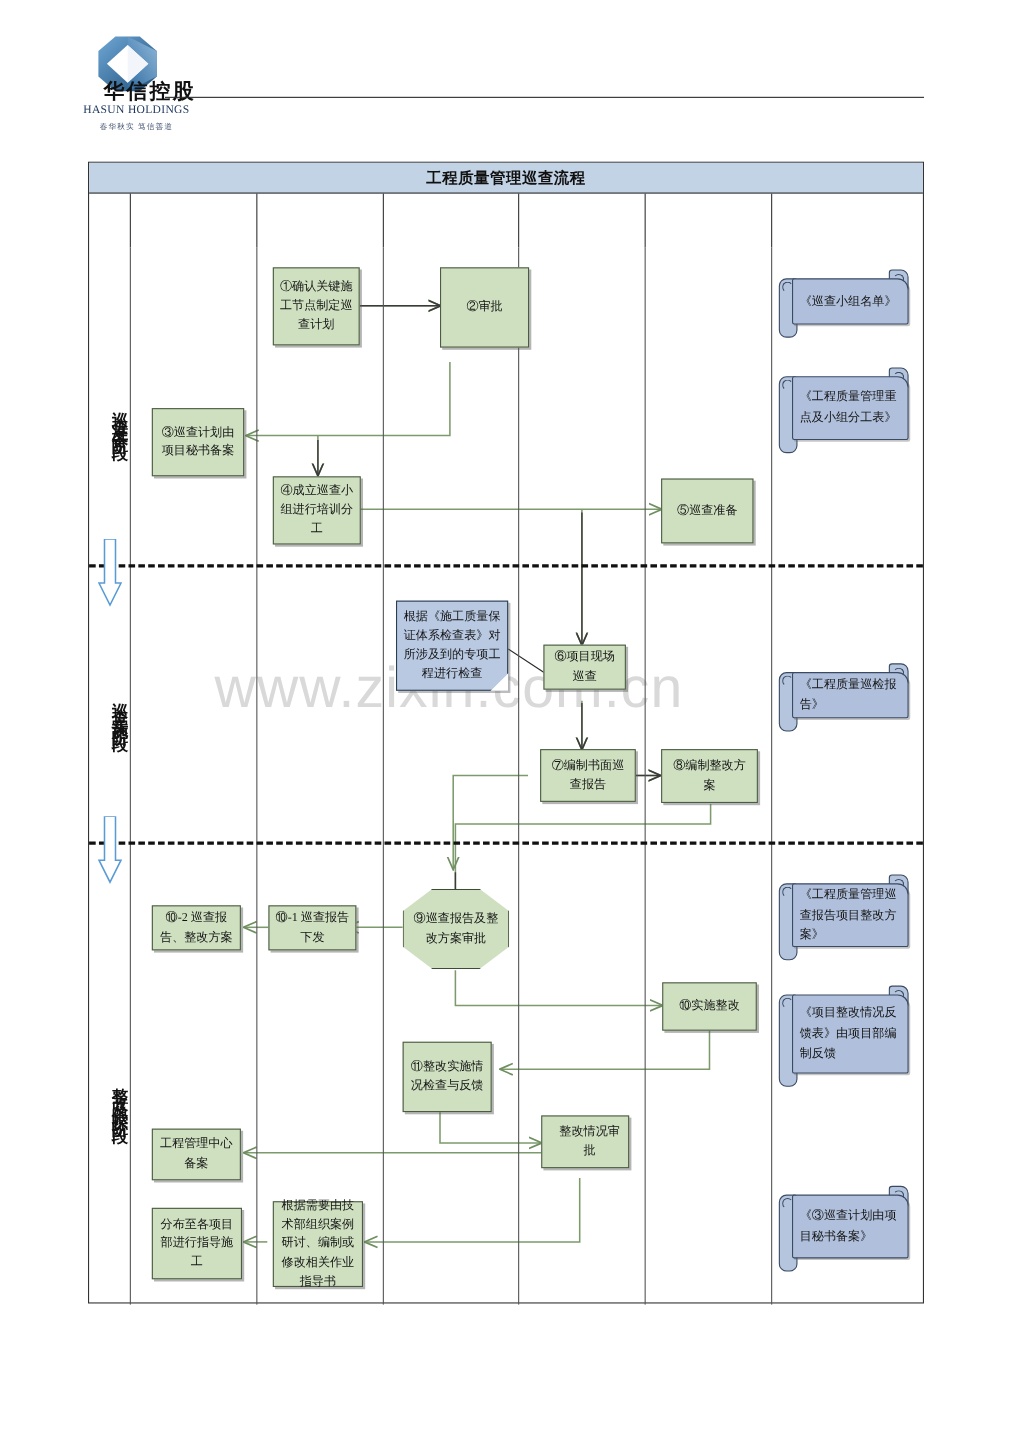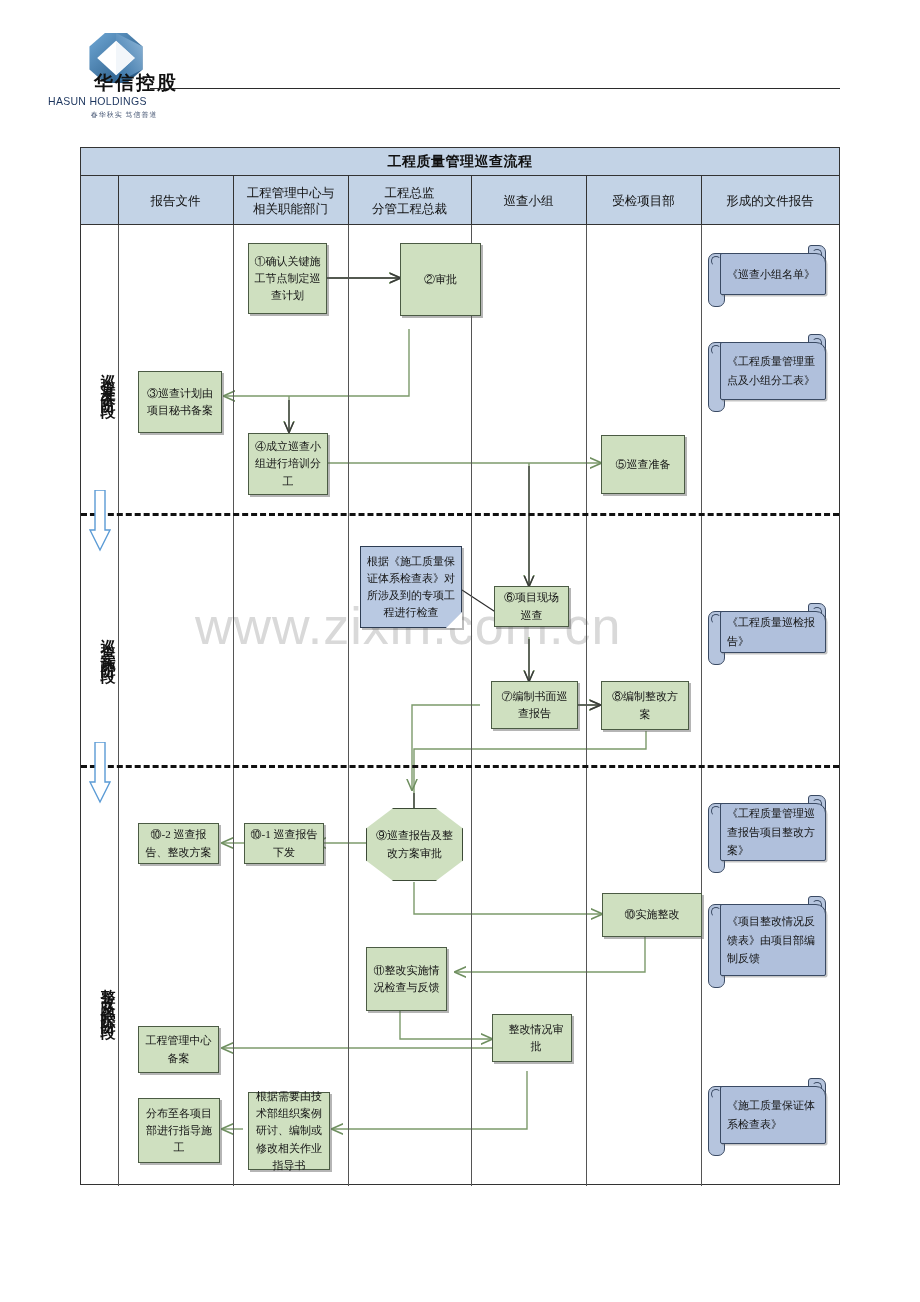--- a/index.html
+++ b/index.html
@@ -34,22 +34,23 @@
   
   #letterhead{position:absolute;left:0;top:0;width:920px;height:140px;z-index:4;}
   #logo-mark{position:absolute;left:88px;top:32px;width:56px;height:52px;}
   #brand-cn{
     position:absolute;left:76px;top:70px;width:120px;
     text-align:center;
     font-family:"Liberation Serif","DejaVu Serif",serif;
     font-weight:bold;font-size:19px;letter-spacing:2px;color:#101010;
   }
   #brand-en{
-    position:absolute;left:48px;top:95px;width:120px;
-    font-family:Liberation Sans, sans-serif;
+    position:absolute;left:64px;top:95px;width:120px;
+    text-align:center;
+    font-family:Liberation Serif, serif;
     font-size:10.5px;letter-spacing:.3px;color:#1c355e;white-space:nowrap;
   }
   #brand-tag{
     position:absolute;left:64px;top:110px;width:120px;
     text-align:center;
     font-size:7px;letter-spacing:1px;color:#4a5a77;white-space:nowrap;
   }
   #rule{
     position:absolute;left:150px;top:88px;width:690px;height:1px;
     background:#2b2b2b;
@@ -271,35 +272,20 @@
       <path d="M414,793 L414,832" marker-end="url(#ah)"></path>
     </g>
 
     <g stroke="#2b2b2b" stroke-width="1.1" fill="none">
       <path d="M462,590 L497,613"></path>
     </g>
   </svg>
 
   <div id="frame">
     <div id="title-row">工程质量管理巡查流程</div>
-    <div id="header-row">
-      <div class="hcell" style="left:0;width:37px;"></div>
-      <div class="hcell" style="left:37px;width:115px;">报告文件</div>
-      <div class="hcell" style="left:152px;width:115px;">
-          <span style="white-space:pre-line">工程管理中心与
-相关职能部门</span>
-        </div>
-      <div class="hcell" style="left:267px;width:123px;">
-          <span style="white-space:pre-line">工程总监
-分管工程总裁</span>
-        </div>
-      <div class="hcell" style="left:390px;width:115px;">巡查小组</div>
-      <div class="hcell" style="left:505px;width:115px;">受检项目部</div>
-      <div class="hcell" style="left:620px;width:138px;">形成的文件报告</div>
-    </div>
 
     <div class="vline" style="left:37px;height:49px;"></div>
     <div class="vline" style="left:152px;height:49px;"></div>
     <div class="vline" style="left:267px;height:49px;"></div>
     <div class="vline" style="left:390px;height:49px;"></div>
     <div class="vline" style="left:505px;height:49px;"></div>
     <div class="vline" style="left:620px;height:49px;"></div>
 
     <div class="vline body" style="left:37px;"></div>
     <div class="vline body" style="left:152px;"></div>
@@ -344,21 +330,21 @@
   <div class="node proc" style="left:491px;top:681px;width:87px;height:48px;">⑦编制书面巡查报告</div>
 
   <div class="node proc" style="left:601px;top:681px;width:88px;height:49px;">⑧编制整改方案</div>
 
   <div class="node octa" style="left:366px;top:808px;width:97px;height:73px;border-radius:10px;">⑨巡查报告及整改方案审批</div>
 
   <div class="node proc" style="left:244px;top:823px;width:80px;height:41px;">⑩-1 巡查报告下发</div>
 
   <div class="node proc" style="left:138px;top:823px;width:81px;height:41px;">⑩-2  巡查报告、整改方案</div>
 
-  <div class="node proc" style="left:602px;top:893px;width:100px;height:44px;">⑩实施整改</div>
+  <div class="node proc" style="left:602px;top:893px;width:86px;height:44px;">⑩实施整改</div>
 
   <div class="node proc" style="left:366px;top:947px;width:81px;height:64px;">⑪整改实施情况检查与反馈</div>
 
   <div class="node proc" style="left:492px;top:1014px;width:80px;height:48px;padding-left:13px;">整改情况审批</div>
 
   <div class="node proc" style="left:138px;top:1026px;width:81px;height:47px;">工程管理中心备案</div>
 
   <div class="node proc" style="left:248px;top:1092px;width:82px;height:78px;">根据需要由技术部组织案例研讨、编制或修改相关作业指导书</div>
 
   <div class="node proc" style="left:138px;top:1098px;width:82px;height:65px;">分布至各项目部进行指导施工</div>
@@ -400,17 +386,17 @@
     <span class="roll-r"></span>
     <span class="body-box">
         <span class="txt">《项目整改情况反馈表》由项目部编制反馈</span>
       </span>
   </div>
 
   <div class="doc" style="left:706px;top:1078px;width:122px;height:78px;">
     <span class="roll-l"></span>
     <span class="roll-r"></span>
     <span class="body-box">
-        <span class="txt">《施工质量保证体系检查表》</span>
+        <span class="txt">《③巡查计划由项目秘书备案》</span>
       </span>
   </div>
 
 </div>
 
 </body></html>

